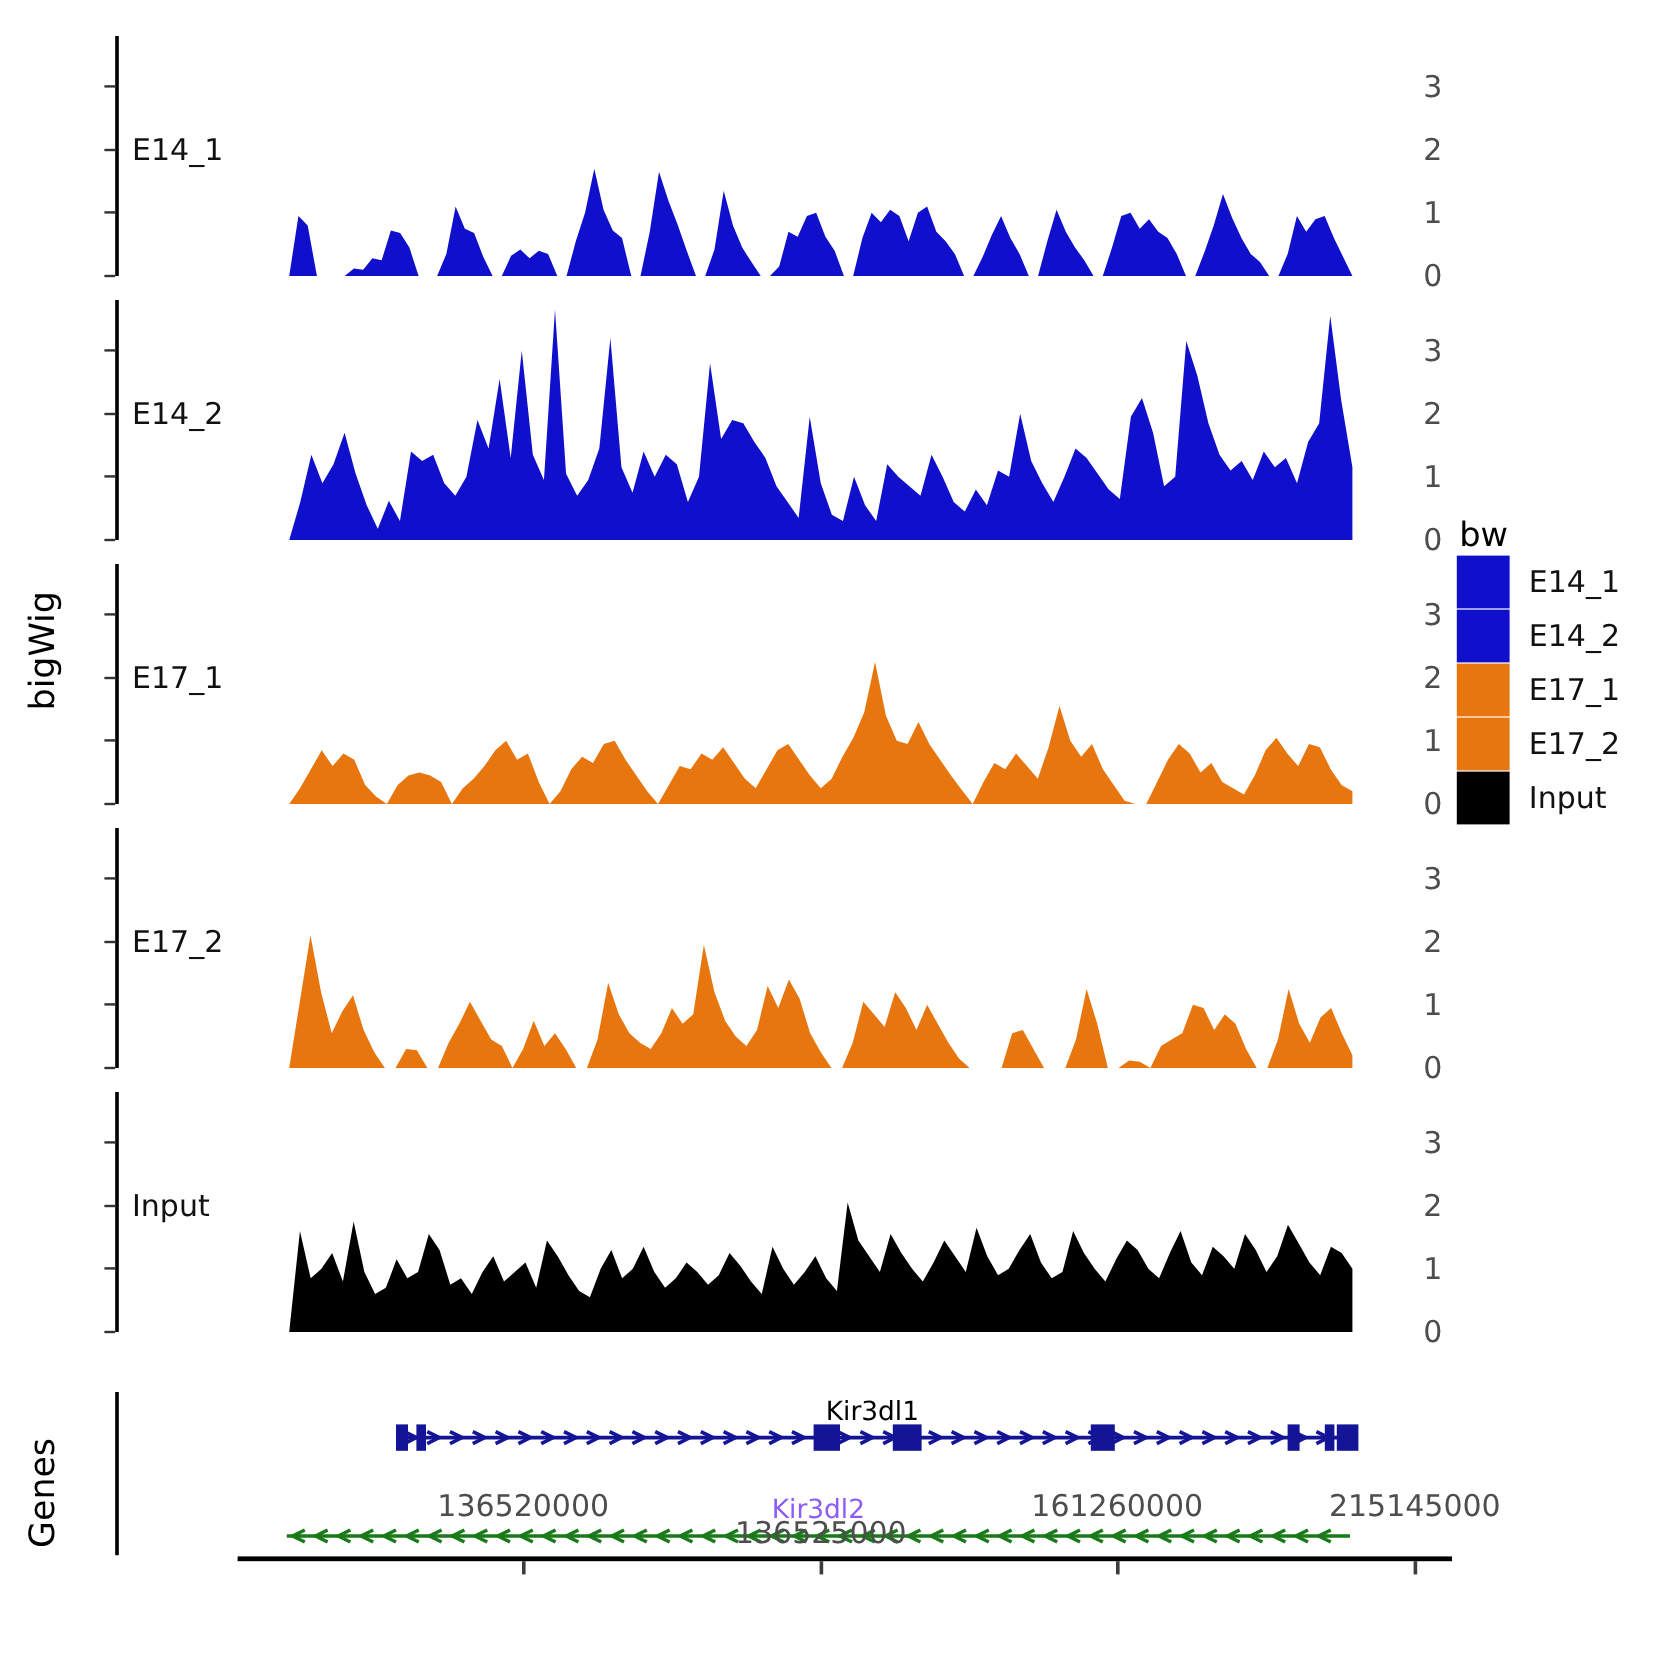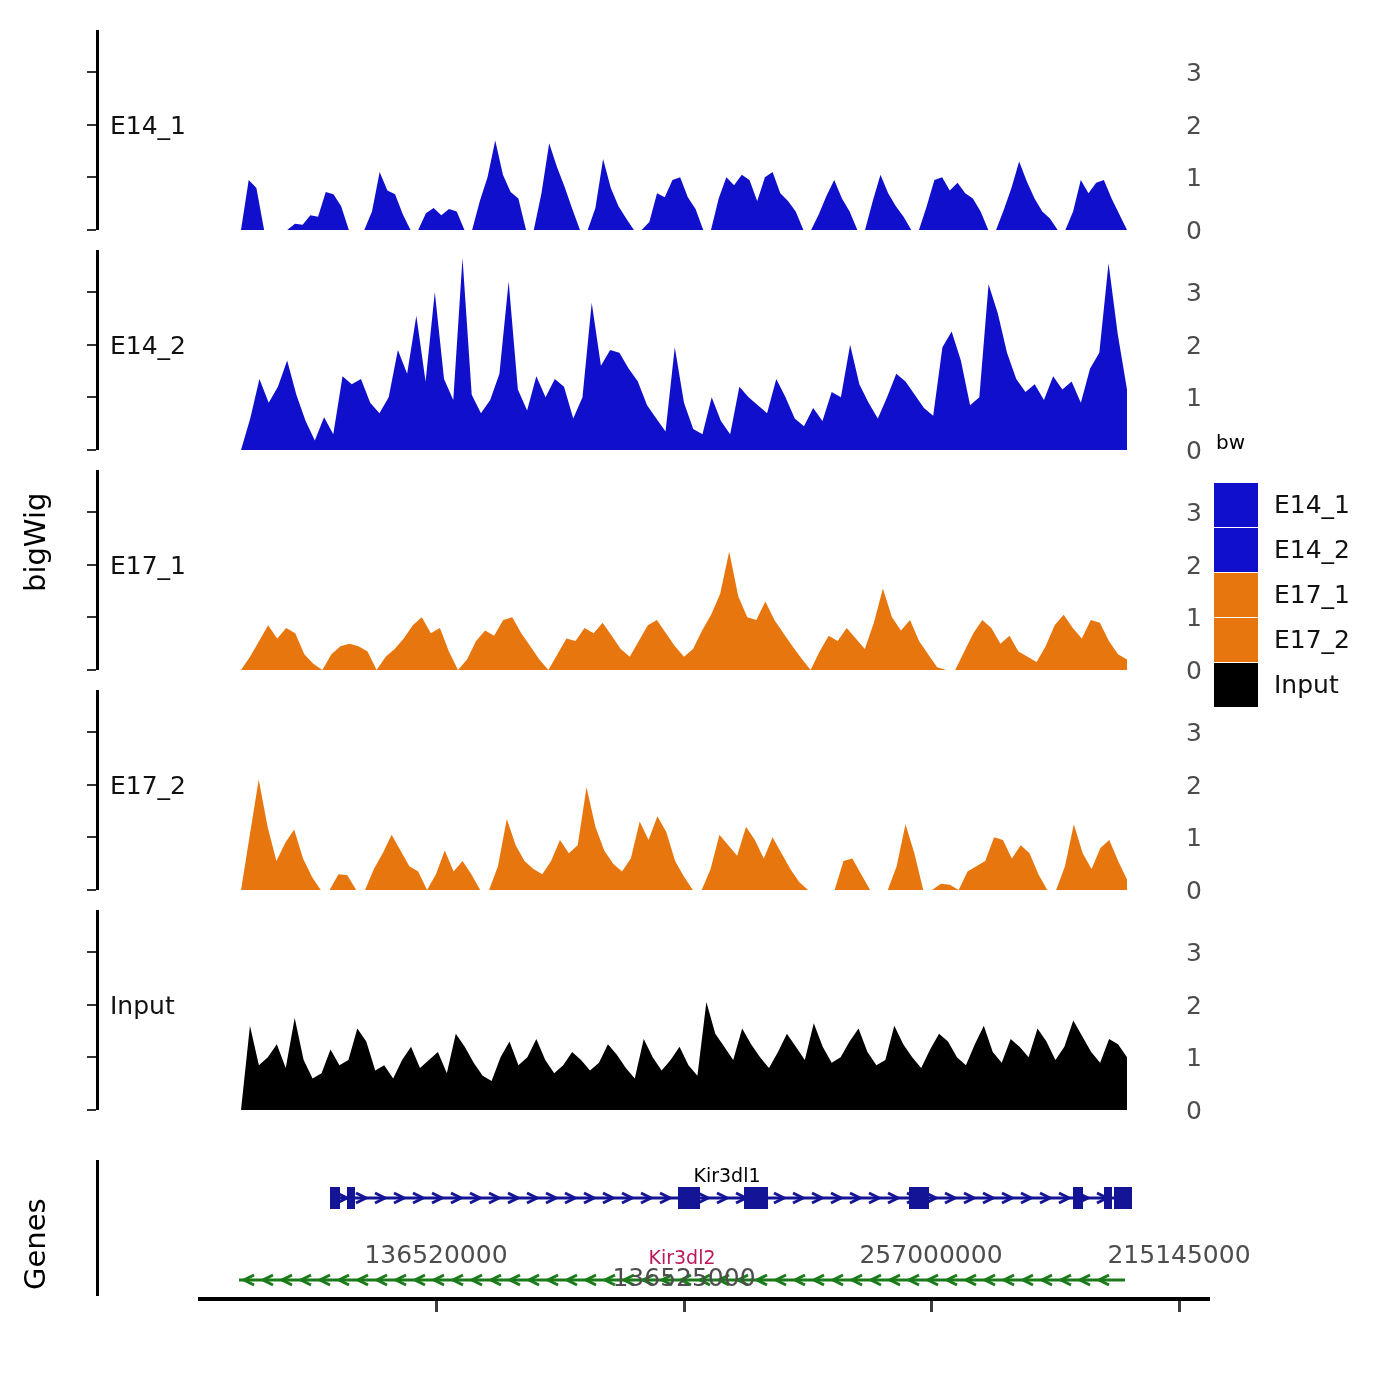--- a/index.html
+++ b/index.html
@@ -87,23 +87,23 @@
   .plotarea svg { display: block; }
 
   
   #legend {
     position: absolute;
     left: 1214px;
     top: 432px;
     width: 180px;
   }
   .legend-title {
-    font-size: 20px;
+    font-size: 28px;
     color: #000;
-    margin: 0 0 30px 2px;
+    margin: 0 0 2px 2px;
     line-height: 1;
   }
   .legend-row {
     display: flex;
     align-items: center;
     height: 45px;
   }
   .legend-key {
     width: 44px;
     height: 44px;
@@ -125,21 +125,21 @@
     height: 140px;
   }
   #genes-axis {
     position: absolute;
     left: 0; top: 0;
     width: 3px; height: 136px;
     background: #000;
   }
   .gene-label {
     position: absolute;
-    font-size: 19px;
+    font-size: 22px;
     color: #000;
     white-space: nowrap;
     transform: translateX(-50%);
   }
 
   
   #xaxis-line {
     position: absolute;
     left: 198px;
     top: 1297px;
@@ -401,28 +401,28 @@
             <path d="M 861 115 L 851 120 L 861 125" fill="none" stroke="#1a7a1a" stroke-width="3" stroke-linecap="butt"></path>
             <path d="M 880 115 L 870 120 L 880 125" fill="none" stroke="#1a7a1a" stroke-width="3" stroke-linecap="butt"></path>
             <path d="M 899 115 L 889 120 L 899 125" fill="none" stroke="#1a7a1a" stroke-width="3" stroke-linecap="butt"></path>
             <path d="M 918 115 L 908 120 L 918 125" fill="none" stroke="#1a7a1a" stroke-width="3" stroke-linecap="butt"></path>
             <path d="M 937 115 L 927 120 L 937 125" fill="none" stroke="#1a7a1a" stroke-width="3" stroke-linecap="butt"></path>
             <path d="M 956 115 L 946 120 L 956 125" fill="none" stroke="#1a7a1a" stroke-width="3" stroke-linecap="butt"></path>
             <path d="M 975 115 L 965 120 L 975 125" fill="none" stroke="#1a7a1a" stroke-width="3" stroke-linecap="butt"></path>
             <path d="M 994 115 L 984 120 L 994 125" fill="none" stroke="#1a7a1a" stroke-width="3" stroke-linecap="butt"></path>
             <path d="M 1013 115 L 1003 120 L 1013 125" fill="none" stroke="#1a7a1a" stroke-width="3" stroke-linecap="butt"></path>
           </g>
-        </svg><div class="gene-label" style="left: 631px; top: 4px; color: rgb(0, 0, 0);">Kir3dl1</div><div class="gene-label" style="left: 586px; top: 86px; color: #be185d;">Kir3dl2</div></div>
+        </svg><div class="gene-label" style="left: 631px; top: 4px; color: rgb(0, 0, 0);">Kir3dl1</div><div class="gene-label" style="left: 586px; top: 86px; color: #8b5cf6;">Kir3dl2</div></div>
   </div>
 
   <div id="xaxis-line"></div>
   <div id="xticks">
       <div class="xtick" style="left: 435px;"></div>
       <div class="xticklabel" style="left: 436px;">136520000</div>
       <div class="xtick" style="left: 683px;"></div>
       <div class="xticklabel" style="left: 684px; margin-top: 23px;">136525000</div>
       <div class="xtick" style="left: 930px;"></div>
-      <div class="xticklabel" style="left: 931px;">257000000</div>
+      <div class="xticklabel" style="left: 931px;">161260000</div>
       <div class="xtick" style="left: 1178px;"></div>
       <div class="xticklabel" style="left: 1179px;">215145000</div>
     </div>
 
 </div>
 
 </body></html>

